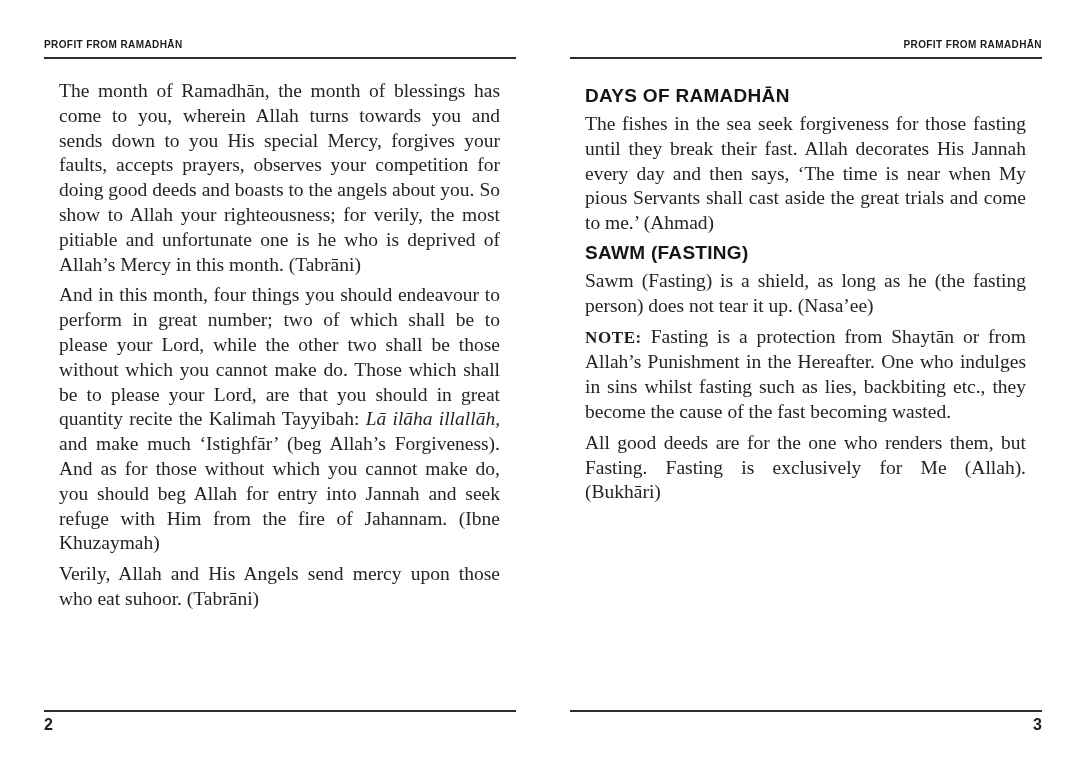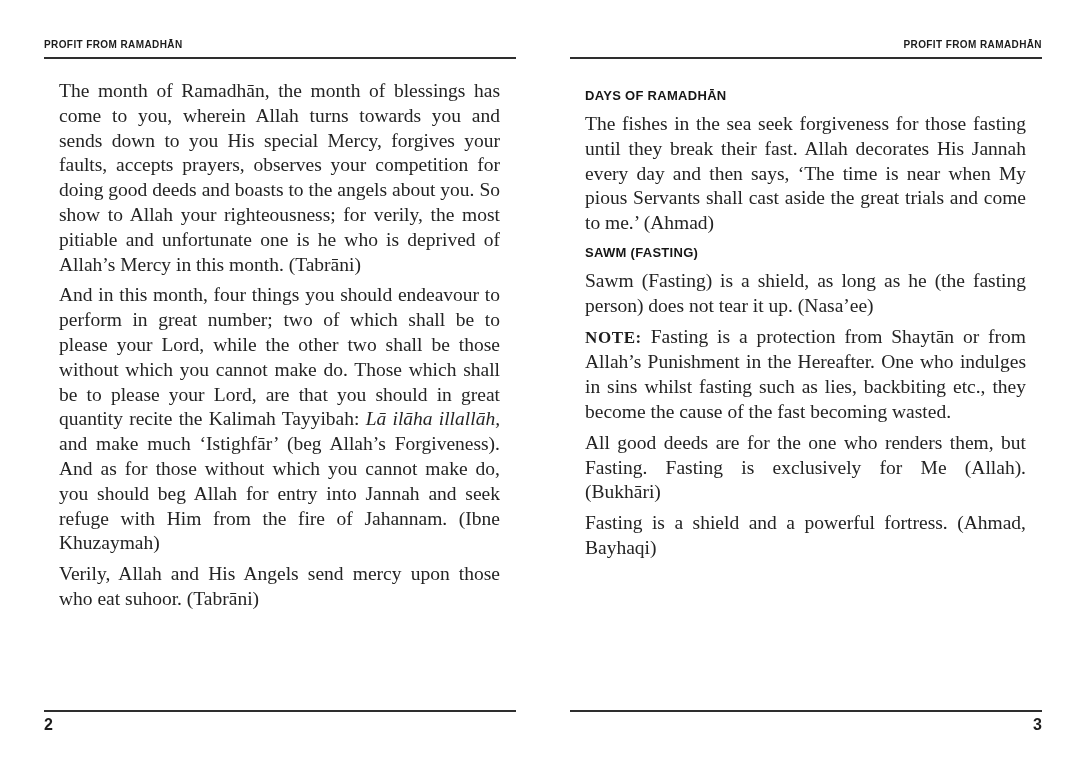--- a/index.html
+++ b/index.html
@@ -47,21 +47,21 @@
     line-height: 24.8px;
     color: #242424;
     text-align: justify;
   }
   .para {
     margin: 0 0 6px 0;
   }
   .section-heading {
     font-family: "Liberation Sans", sans-serif;
     font-weight: bold;
-    font-size: 13px;
+    font-size: 19px;
     line-height: 16px;
     letter-spacing: 0.3px;
     color: #161616;
     margin: 9px 0 8px 0;
     text-align: left;
   }
   .run-italic { font-style: italic; }
   .run-note {
     font-weight: bold;
     font-size: 17px;
@@ -106,20 +106,19 @@
     <div class="page-header">
       <span>PROFIT FROM RAMADHĀN</span>
     </div>
     <div class="page-body">
         <div class="section-heading">DAYS OF RAMADHĀN</div>
         <p class="para"><span>The fishes in the sea seek forgiveness for those fasting until they break their fast. Allah decorates His Jannah every day and then says, ‘The time is near when My pious Servants shall cast aside the great trials and come to me.’ (Ahmad)</span></p>
         <div class="section-heading">SAWM (FASTING)</div>
         <p class="para"><span>Sawm (Fasting) is a shield, as long as he (the fasting person) does not tear it up. (Nasa’ee)</span></p>
         <p class="para"><span class="run-note">NOTE:</span><span> Fasting is a protection from Shaytān or from Allah’s Punishment in the Hereafter. One who indulges in sins whilst fasting such as lies, backbiting etc., they become the cause of the fast becoming wasted.</span></p>
         <p class="para"><span>All good deeds are for the one who renders them, but Fasting. Fasting is exclusively for Me (Allah). (Bukhāri)</span></p>
-        <p class="para"><span>Fasting is a shield and a powerful fortress. (Ahmad, Bayhaqi)</span></p>
       </div>
     <div class="page-footer">
       <span>3</span>
     </div>
   </section>
 
 </div>
 
 </body></html>

